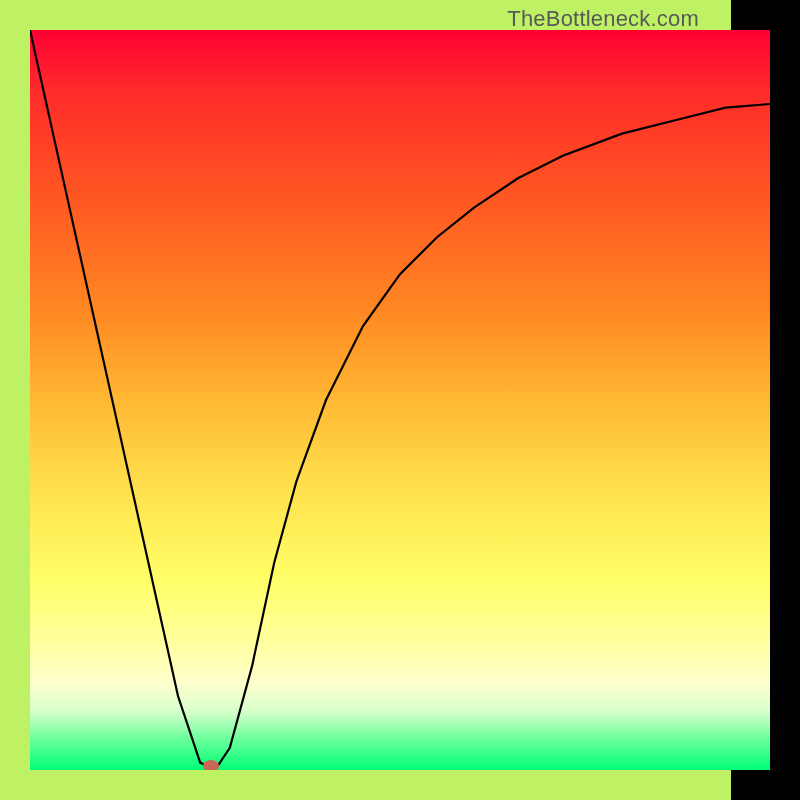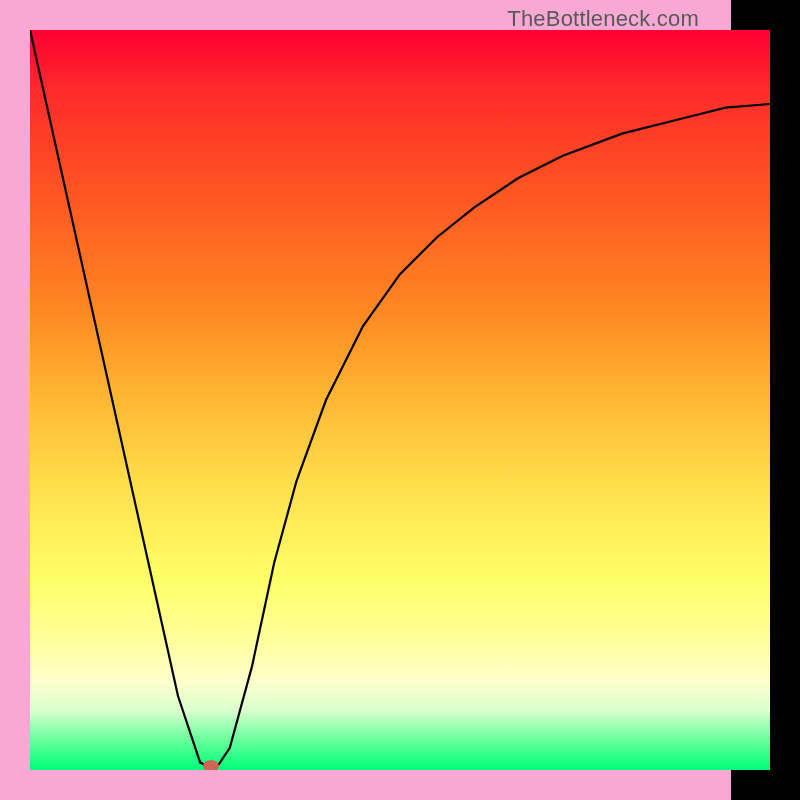--- a/index.html
+++ b/index.html
@@ -8,21 +8,21 @@
     width: 800px;
     height: 800px;
     overflow: hidden;
     background: #000;
     font-family: Arial, Helvetica, sans-serif;
   }
   .frame {
     position: relative;
     width: 731px;
     height: 800px;
-    background: #f9a8d4;
+    background: #bef264;
   }
   .plot-area {
     position: absolute;
     left: 30px;
     top: 30px;
     width: 740px;
     height: 740px;
     overflow: hidden;
   }
   .gradient-bg {

